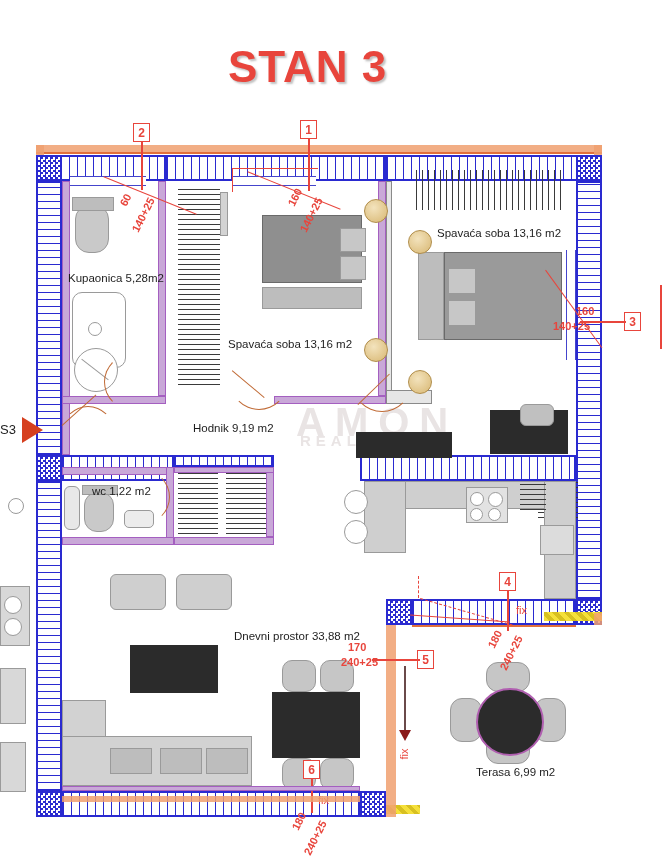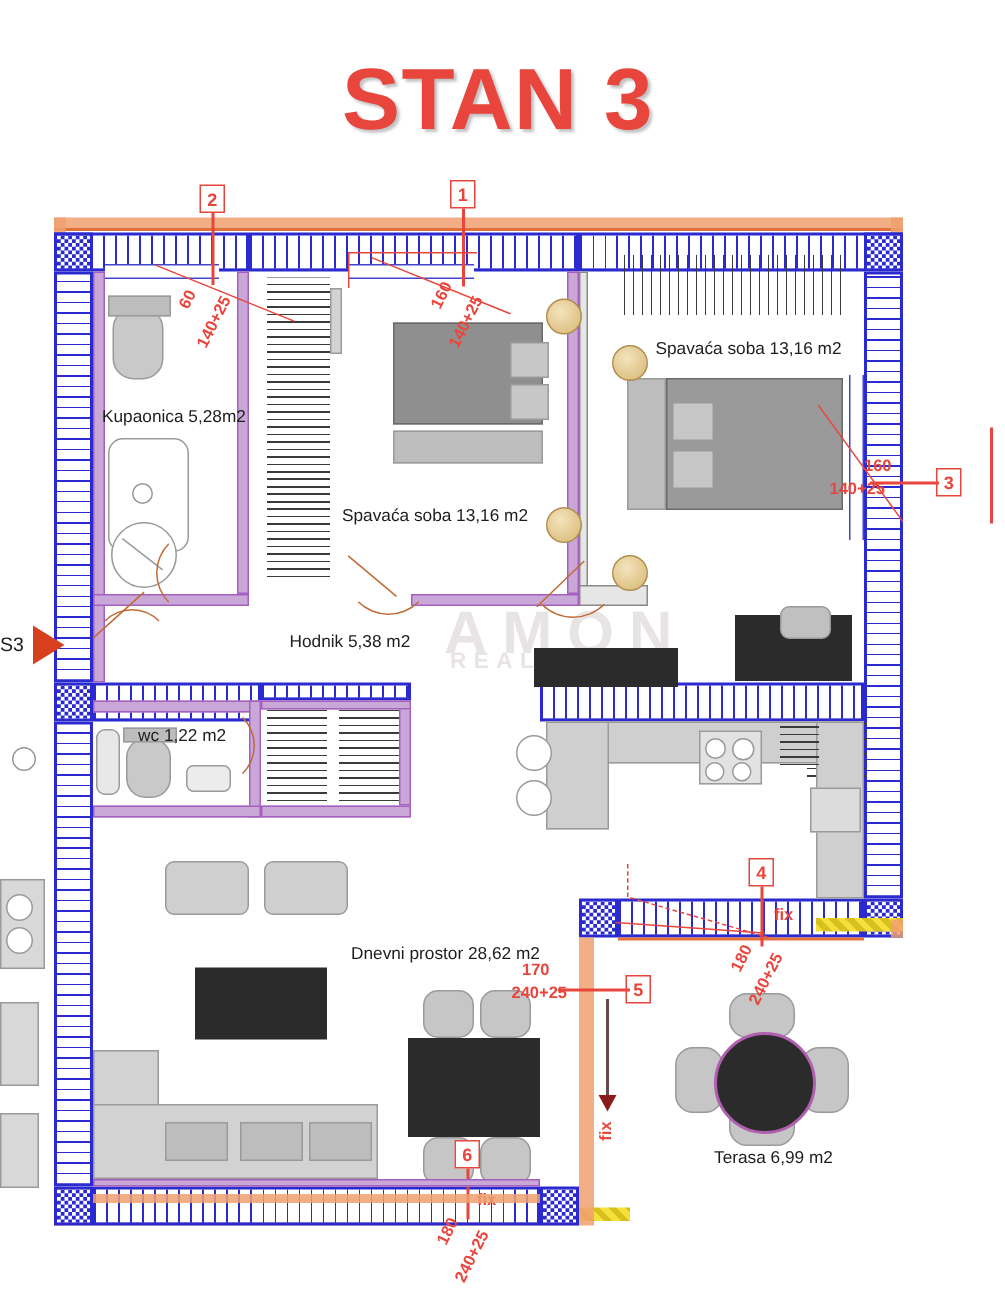--- a/index.html
+++ b/index.html
@@ -4,21 +4,21 @@
 <style>
   html,body{margin:0;padding:0;background:#ffffff;}
   body{width:670px;height:862px;position:relative;overflow:hidden;
        font-family:"Liberation Sans", sans-serif;}
 
   #plan{position:absolute;left:0;top:0;width:670px;height:862px;}
 
   
   .title{position:absolute;font-weight:bold;color:#e8453c;letter-spacing:1px;
          text-shadow:2px 2px 2px rgba(120,120,120,.45);}
-  #title-main{left:228px;top:36px;font-size:58px;line-height:62px;}
+  #title-main{left:228px;top:36px;font-size:44px;line-height:62px;}
   #title-sub{left:265px;top:98px;font-size:34px;line-height:34px;font-weight:bold;}
 
   
   .abs{position:absolute;}
 
   
   .wall{position:absolute;background:
       repeating-linear-gradient(90deg,#ffffff 0 6px,#2a2ad0 6px 7px),
       #ffffff;
       border:2px solid #2a2ad0;box-sizing:border-box;}
@@ -50,21 +50,21 @@
   
   .rlabel{position:absolute;color:#1d1d1d;font-size:11.5px;white-space:nowrap;}
 
   
   .rbox{position:absolute;border:1.6px solid #e8453c;color:#e8453c;
         font-size:12px;font-weight:bold;text-align:center;background:#fff;
         width:17px;height:19px;line-height:19px;box-sizing:border-box;}
   .rline{position:absolute;background:#e8453c;}
   .rtext{position:absolute;color:#e8453c;font-size:11px;font-weight:bold;white-space:nowrap;}
   .rtext.rot{transform:rotate(-63deg);transform-origin:left bottom;}
-  .fixlbl{position:absolute;color:#e8453c;font-size:11px;font-weight:bold;}
+  .fixlbl{position:absolute;color:#e8453c;font-size:11px;font-weight:normal;}
 
   
   .win{position:absolute;background:#ffffff;border-top:1px solid #4444cc;border-bottom:1px solid #4444cc;}
   .winv{position:absolute;background:#ffffff;border-left:1px solid #4444cc;border-right:1px solid #4444cc;}
 
   
   .arc{position:absolute;border:1.2px solid #c06a35;border-radius:50%;}
 
   
   .blind{position:absolute;background:repeating-linear-gradient(0deg,#3a3a3a 0 1px,transparent 1px 5px);}
@@ -229,23 +229,23 @@
   <div class="furn furn-r" style="left:534px;top:698px;width:32px;height:44px;background:#c6c6c6;border-radius:12px;"></div>
   <div class="circ" style="left:476px;top:688px;width:64px;height:64px;border:2px solid #b05fb0;background:#2b2b2b;"></div>
 
   <div class="bandline" style="left:412px;top:625px;width:164px;height:2px;"></div>
   <div class="band" style="left:386px;top:625px;width:10px;height:192px;"></div>
   <div class="band" style="left:594px;top:613px;width:8px;height:12px;"></div>
 
   <div class="rlabel" style="left:68px;top:272px;">Kupaonica 5,28m2</div>
   <div class="rlabel" style="left:228px;top:338px;">Spavaća soba  13,16 m2</div>
   <div class="rlabel" style="left:437px;top:227px;">Spavaća soba  13,16 m2</div>
-  <div class="rlabel" style="left:193px;top:422px;">Hodnik 5,38 m2</div>
+  <div class="rlabel" style="left:193px;top:422px;">Hodnik 9,19 m2</div>
   <div class="rlabel" style="left:92px;top:485px;">wc 1,22 m2</div>
-  <div class="rlabel" style="left:234px;top:630px;">Dnevni prostor 28,62 m2</div>
+  <div class="rlabel" style="left:234px;top:630px;">Dnevni prostor 33,88 m2</div>
   <div class="rlabel" style="left:476px;top:766px;">Terasa 6,99 m2</div>
 
   <div class="s3" style="left:0px;top:422px;">S3</div>
   <div class="tri" style="left:22px;top:417px;"></div>
 
   <div class="rbox" style="left:133px;top:123px;">2</div>
   <div class="rline" style="left:141px;top:142px;width:1.6px;height:48px;"></div>
   <div class="rline" style="left:100px;top:195px;width:100px;height:1.4px;transform:rotate(22deg);"></div>
   <div class="rtext rot" style="left:128px;top:196px;">60</div>
   <div class="rtext rot" style="left:140px;top:222px;">140+25</div>

